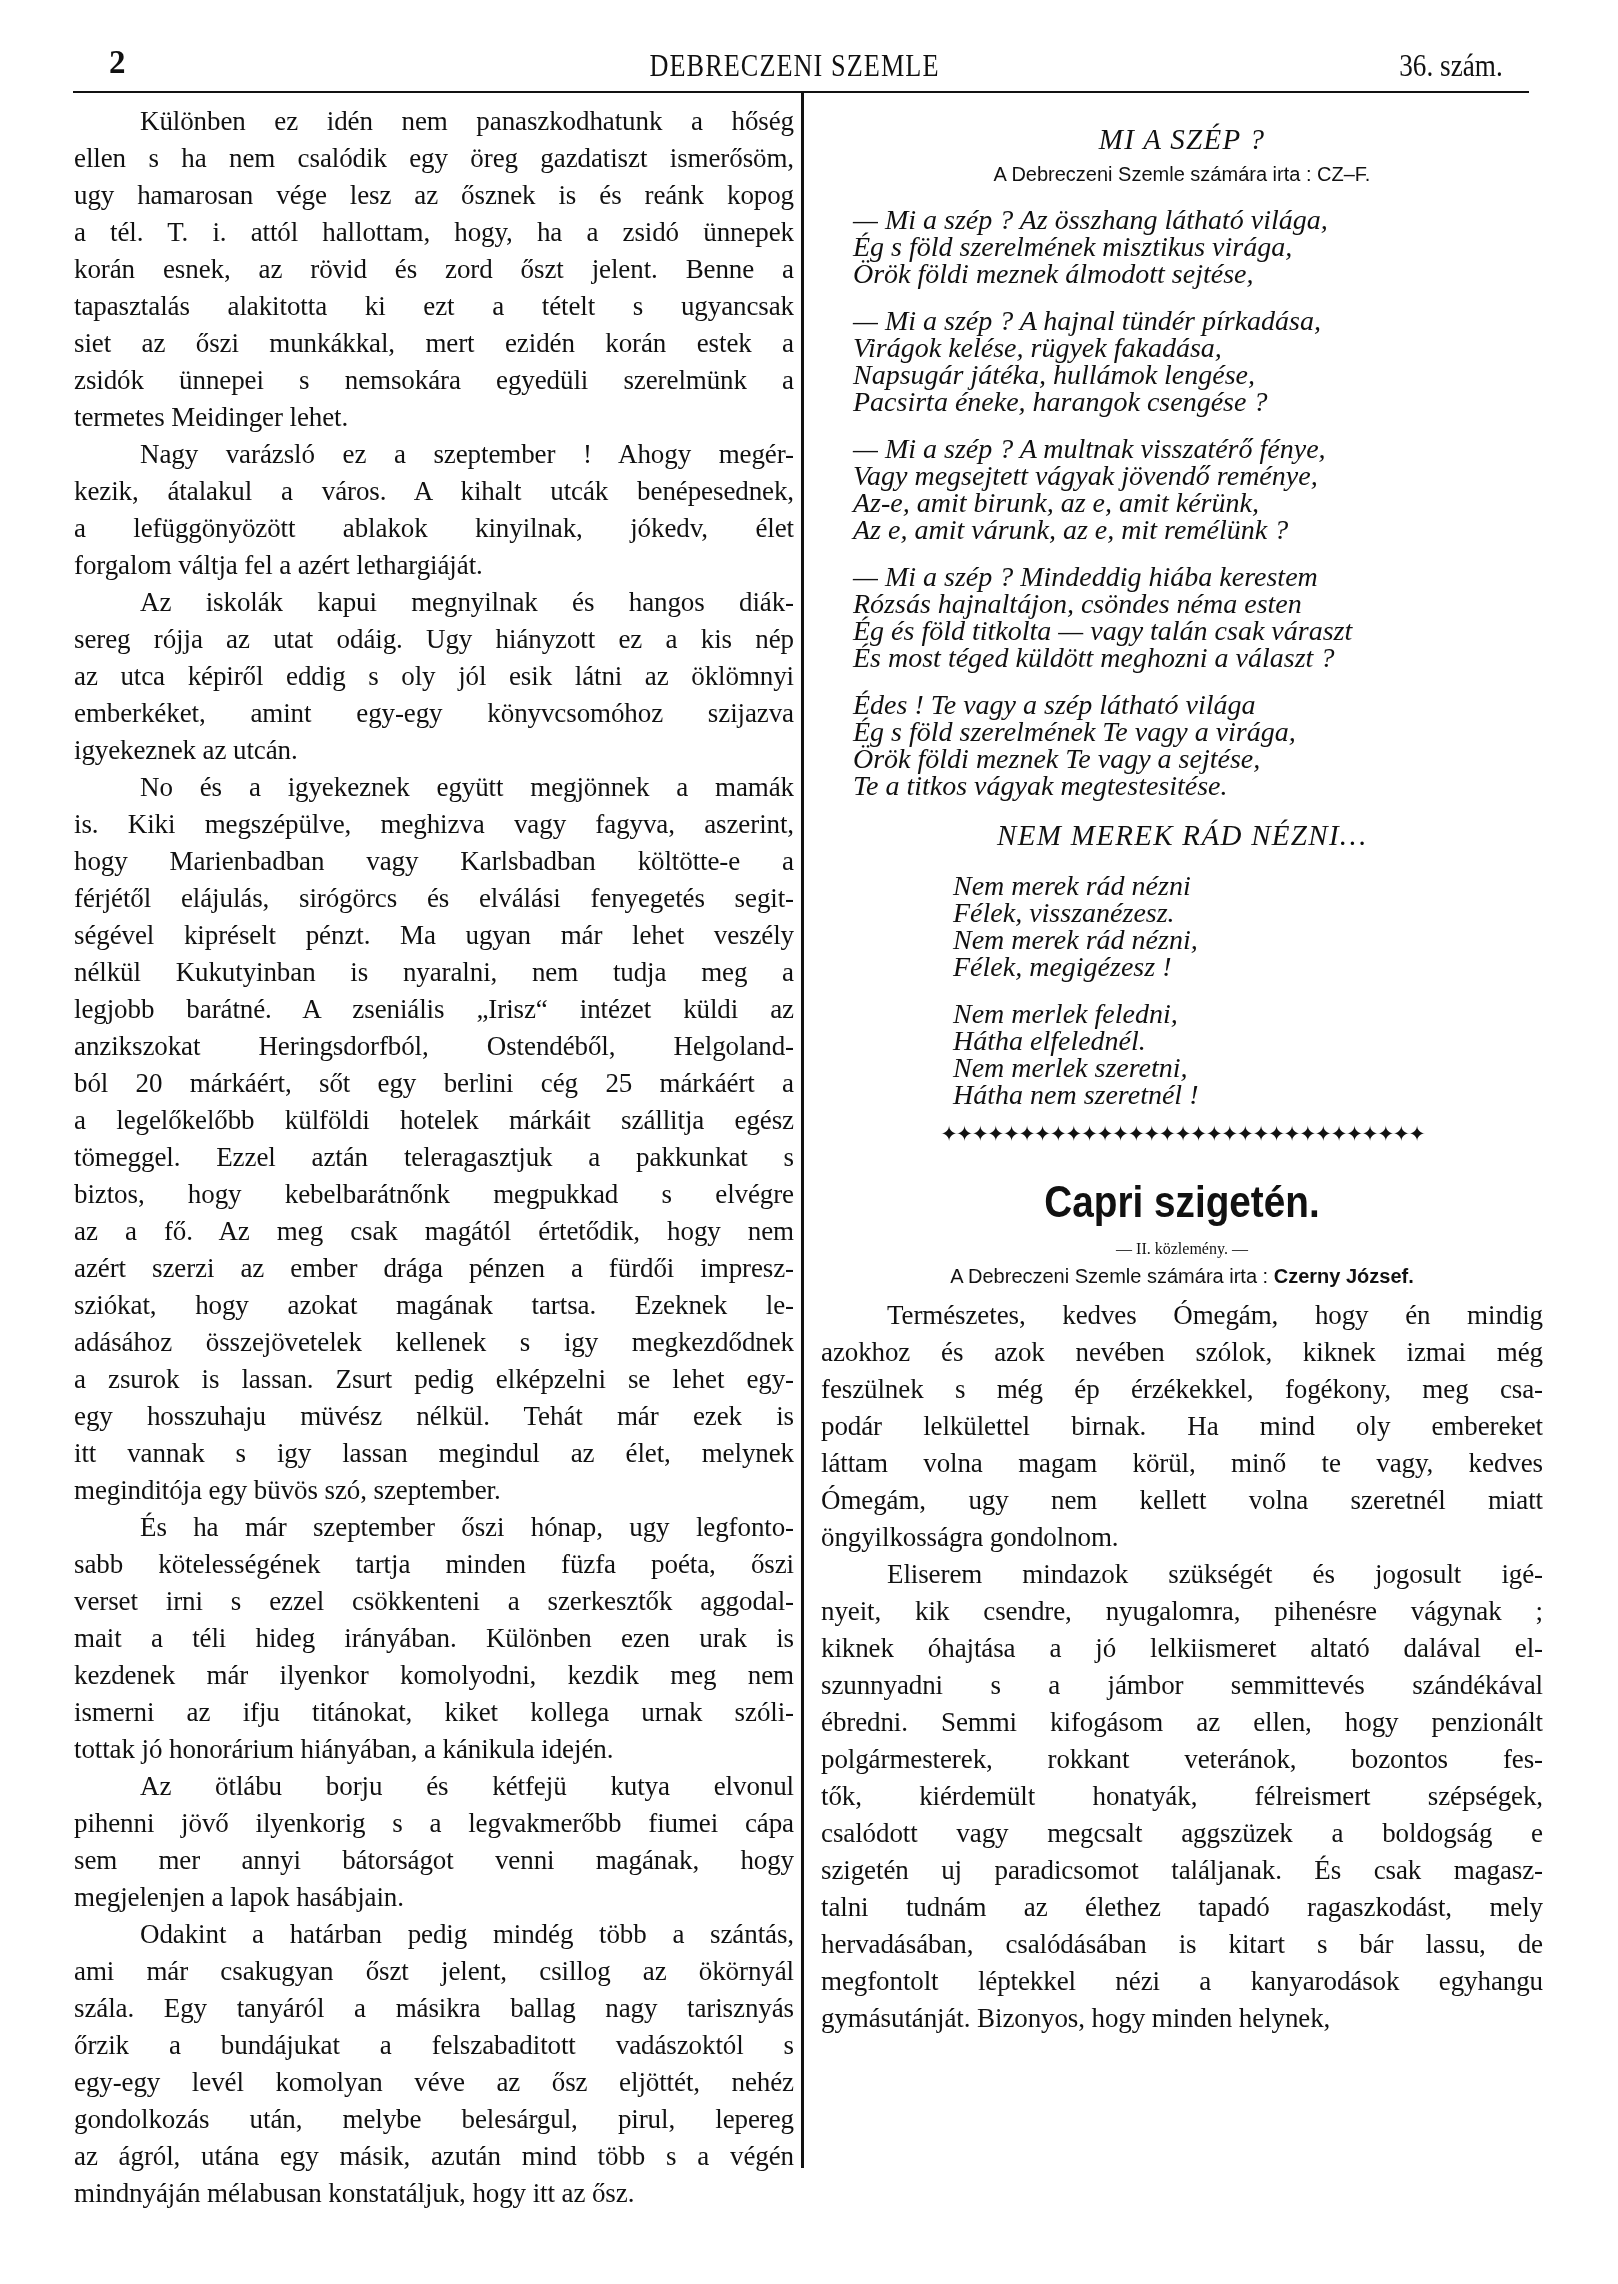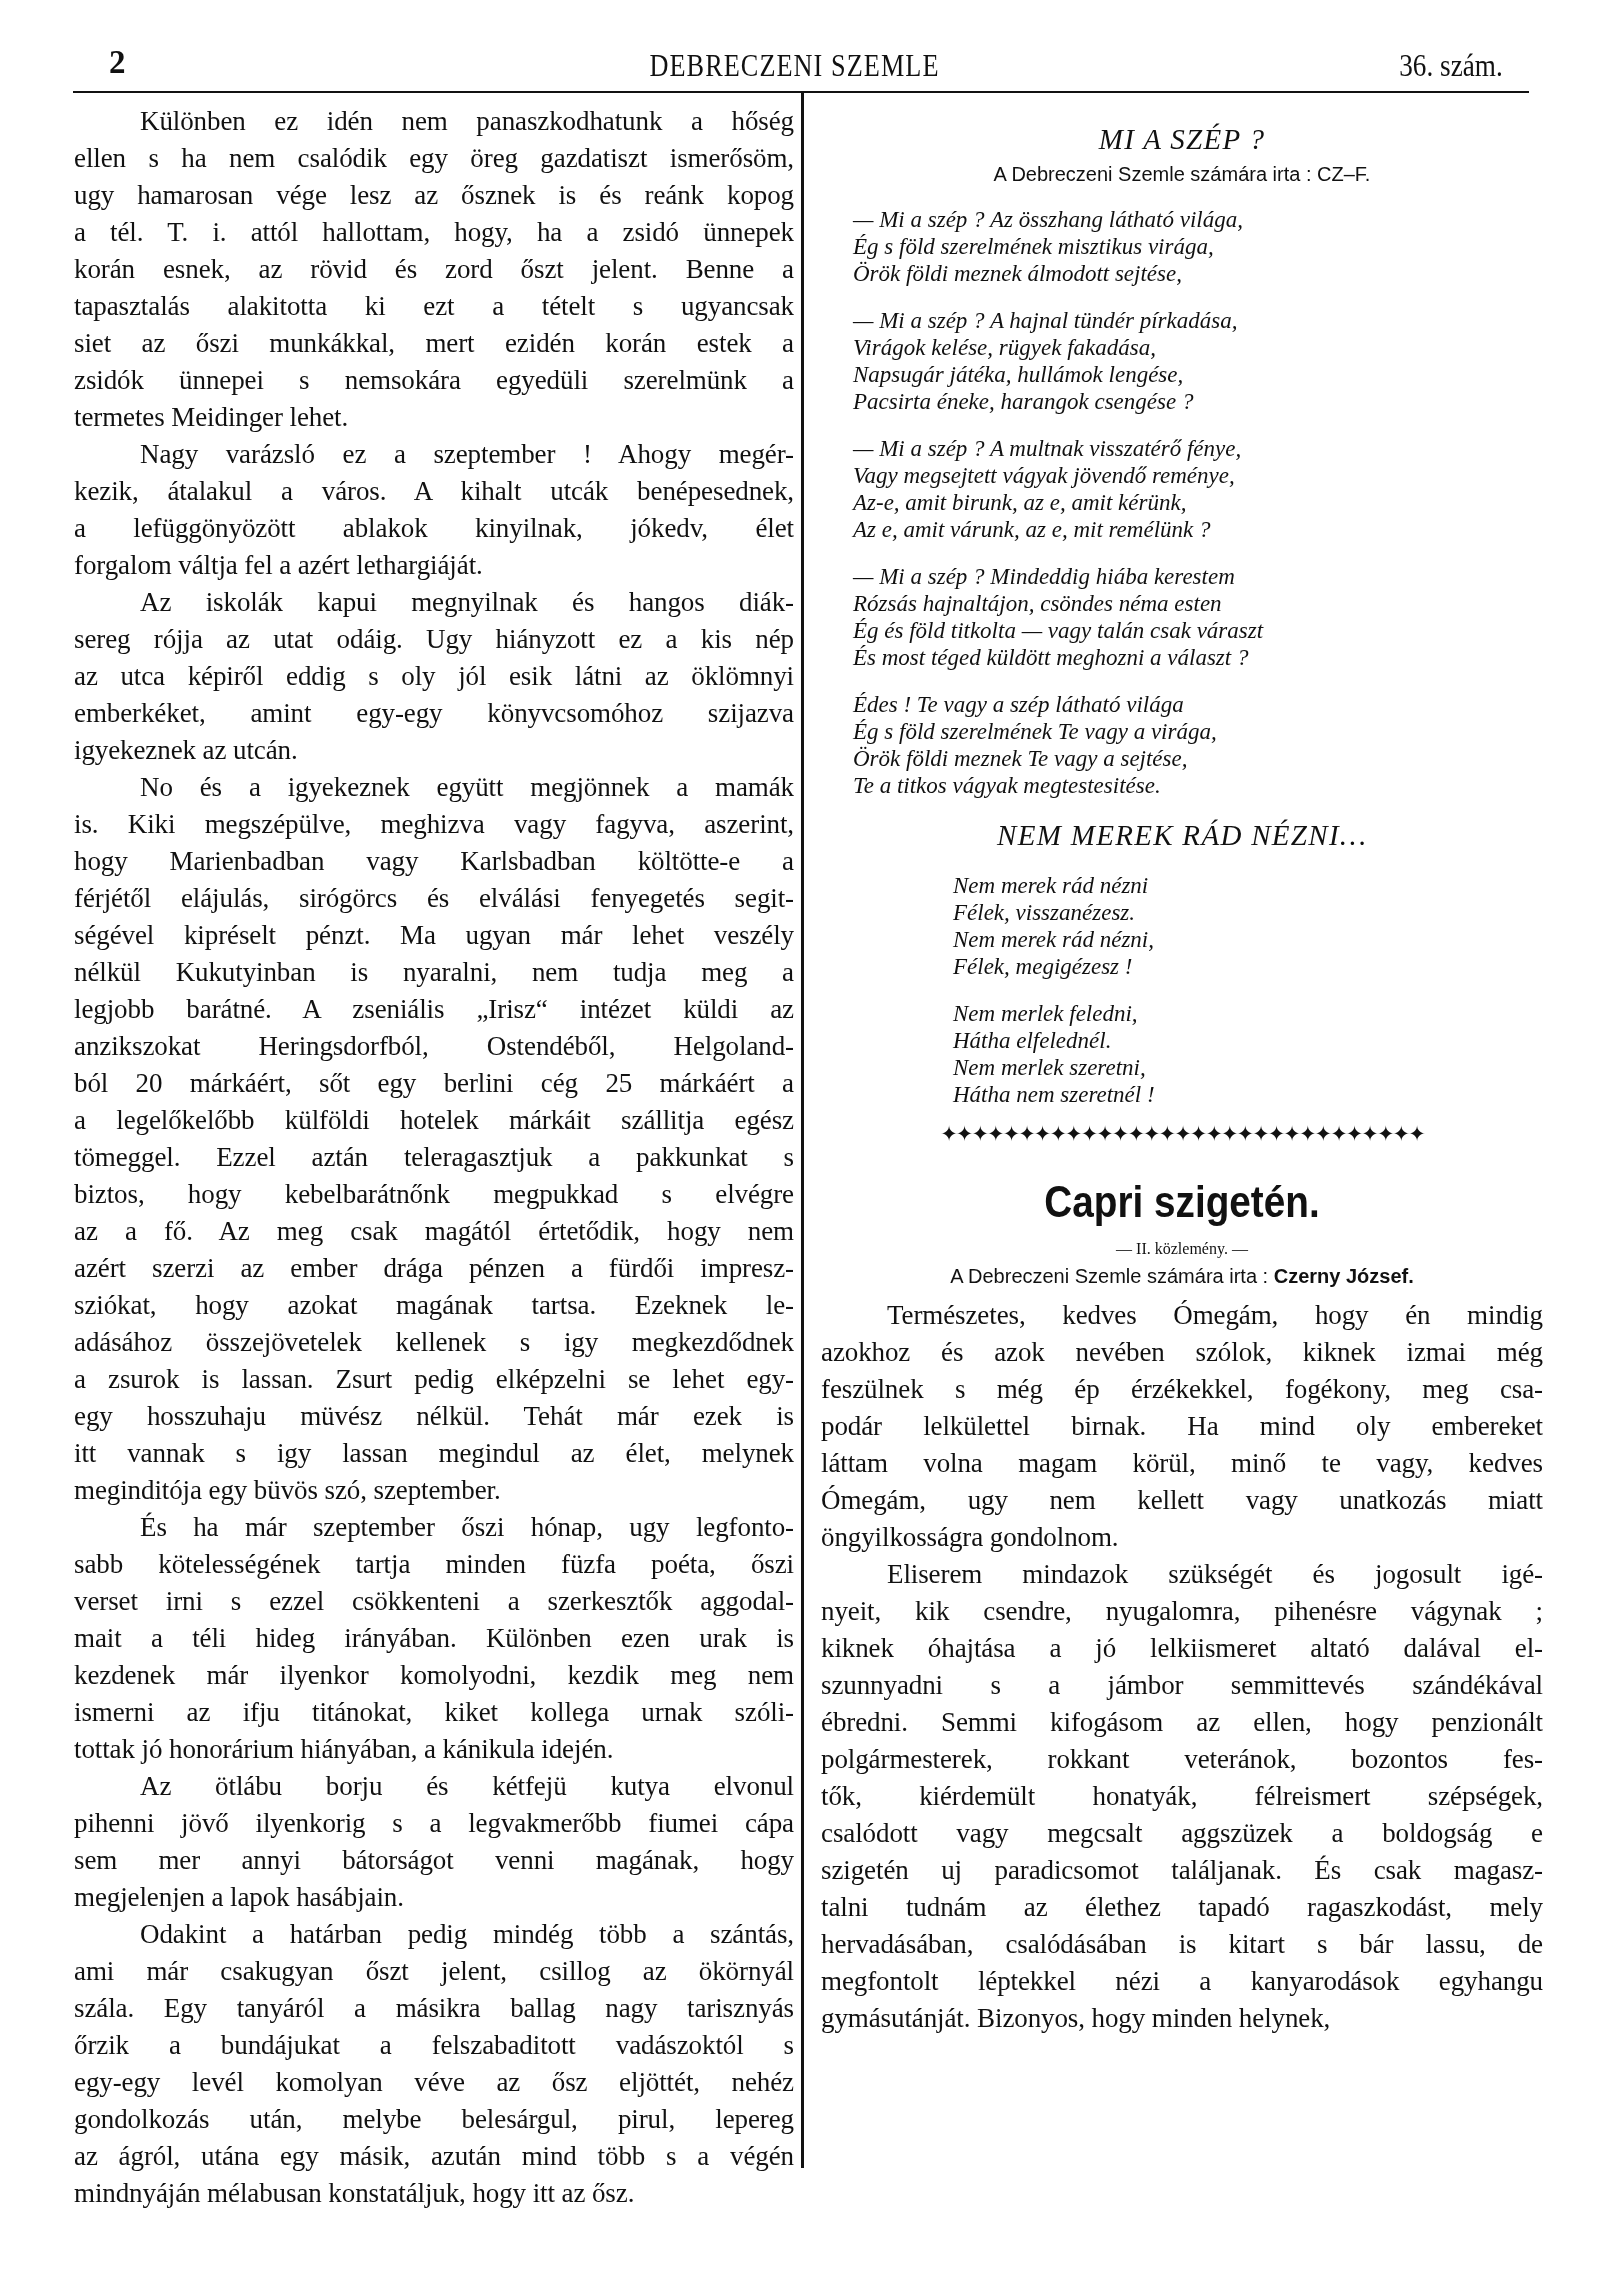--- a/index.html
+++ b/index.html
@@ -17,21 +17,21 @@
   .col-left { left: 74px; width: 720px; font-family: Liberation Serif, serif; }
   .col-right { left: 821px; width: 722px; }
 
   .para { font-size: 27px; line-height: 37px; text-align: justify; margin: 0; letter-spacing: -0.1px; }
   .para .line { display: block; text-align: justify; text-align-last: justify; white-space: nowrap; }
   .para .line.last { text-align-last: left; }
 
   .poem-title { text-align: center; font-style: italic; font-size: 29px; margin: 20px 0 0 0; letter-spacing: 1.3px; }
   .byline { text-align: center; font-family: "Liberation Sans", "DejaVu Sans", sans-serif; font-size: 20px; margin: 6.6px 0 0 0; }
   .byline b { font-weight: bold; }
-  .stanza { margin: 20px 0 0 32px; font-style: italic; font-size: 23px; line-height: 27px; }
+  .stanza { margin: 20px 0 0 32px; font-style: italic; font-size: 28px; line-height: 27px; }
   .stanza .vline { display: block; }
   .stanza.narrow { margin-left: 132px; }
 
   .ornament { margin: 14.6px 0 0 0; font-size: 21px; letter-spacing: -2px; white-space: nowrap; overflow: hidden; text-align: center; }
 
   .article-title { text-align: center; font-family: "Liberation Sans", "DejaVu Sans", sans-serif; font-weight: bold; font-size: 44px; margin: 30px 0 0 0; transform: scaleX(0.88); }
   .series { text-align: center; font-size: 16px; margin: 13.2px 0 0 0; }
 </style>
 </head>
 <body>
@@ -177,21 +177,21 @@
   <div class="byline">
     <span>A Debreczeni Szemle számára irta : </span><b>Czerny József.</b>
   </div>
   <div id="article-body" style="margin-top:9.3px;">
       <div class="para">
         <span class="line" style="padding-left: 66px;">Természetes, kedves Ómegám, hogy én mindig</span>
         <span class="line">azokhoz és azok nevében szólok, kiknek izmai még</span>
         <span class="line">feszülnek s még ép érzékekkel, fogékony, meg csa-</span>
         <span class="line">podár lelkülettel birnak. Ha mind oly embereket</span>
         <span class="line">láttam volna magam körül, minő te vagy, kedves</span>
-        <span class="line">Ómegám, ugy nem kellett vagy unatkozás miatt</span>
+        <span class="line">Ómegám, ugy nem kellett volna szeretnél miatt</span>
         <span class="line last">öngyilkosságra gondolnom.</span>
       </div>
       <div class="para">
         <span class="line" style="padding-left: 66px;">Eliserem mindazok szükségét és jogosult igé-</span>
         <span class="line">nyeit, kik csendre, nyugalomra, pihenésre vágynak ;</span>
         <span class="line">kiknek óhajtása a jó lelkiismeret altató dalával el-</span>
         <span class="line">szunnyadni s a jámbor semmittevés szándékával</span>
         <span class="line">ébredni. Semmi kifogásom az ellen, hogy penzionált</span>
         <span class="line">polgármesterek, rokkant veteránok, bozontos fes-</span>
         <span class="line">tők, kiérdemült honatyák, félreismert szépségek,</span>

